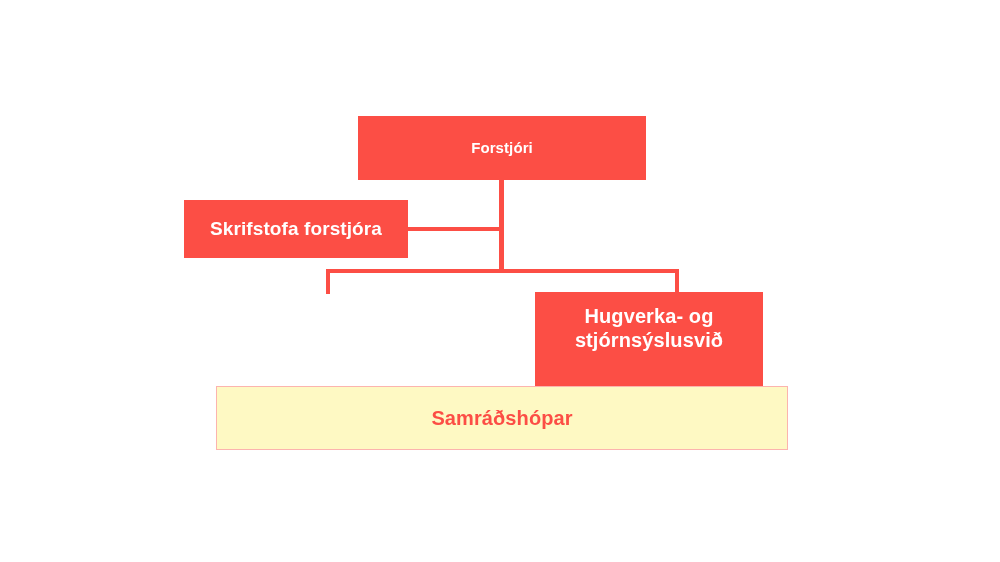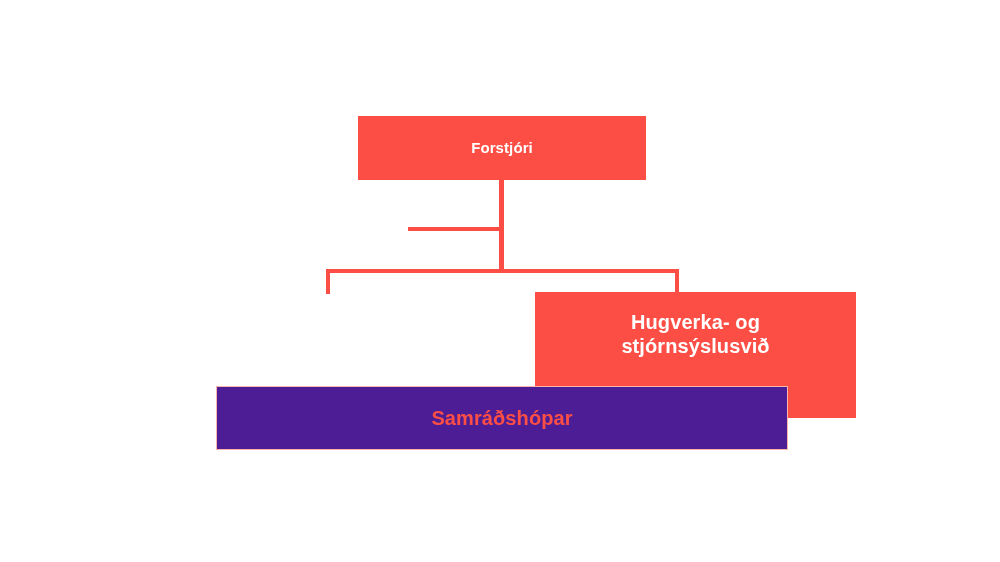--- a/index.html
+++ b/index.html
@@ -28,21 +28,21 @@
     text-align: center;
     font-weight: bold;
     line-height: 1.22;
     letter-spacing: 0.1px;
   }
   .node-filled {
     background: #fc4e45;
     color: #ffffff;
   }
   .node-outline {
-    background: #4c1d95;
+    background: #fef9c3;
     border: 1px solid #fcb4ae;
     color: #fc4e45;
   }
   .node-label {
     display: block;
     white-space: pre-line;
   }
 
   
   #node-ceo {
@@ -67,25 +67,25 @@
     width: 285px;
     height: 126px;
     font-size: 20px;
     align-items: flex-start;
     padding-top: 23px;
     z-index: 3;
   }
   #node-ip-admin {
     left: 535px;
     top: 292px;
-    width: 321px;
+    width: 228px;
     height: 126px;
     font-size: 20px;
     align-items: flex-start;
-    padding-top: 18px;
+    padding-top: 12px;
     z-index: 3;
   }
   #node-consult {
     left: 216px;
     top: 386px;
     width: 572px;
     height: 64px;
     font-size: 20px;
     z-index: 6;
   }
@@ -135,20 +135,23 @@
   <div class="connector" id="connector-ceo-trunk"></div>
   <div class="connector" id="connector-office-stub"></div>
   <div class="connector" id="connector-division-bus"></div>
   <div class="connector" id="connector-left-drop"></div>
   <div class="connector" id="connector-right-drop"></div>
 
   <div class="node node-filled" id="node-ceo">
     <span class="node-label">Forstjóri</span>
   </div>
 
+  <div class="node node-filled" id="node-ceo-office">
+    <span class="node-label">Skrifstofa forstjóra</span>
+  </div>
 
 
   <div class="node node-filled" id="node-ip-admin">
     <span class="node-label">Hugverka- og
 stjórnsýslusvið</span>
   </div>
 
   <div class="node node-outline" id="node-consult">
     <span class="node-label">Samráðshópar</span>
   </div>

